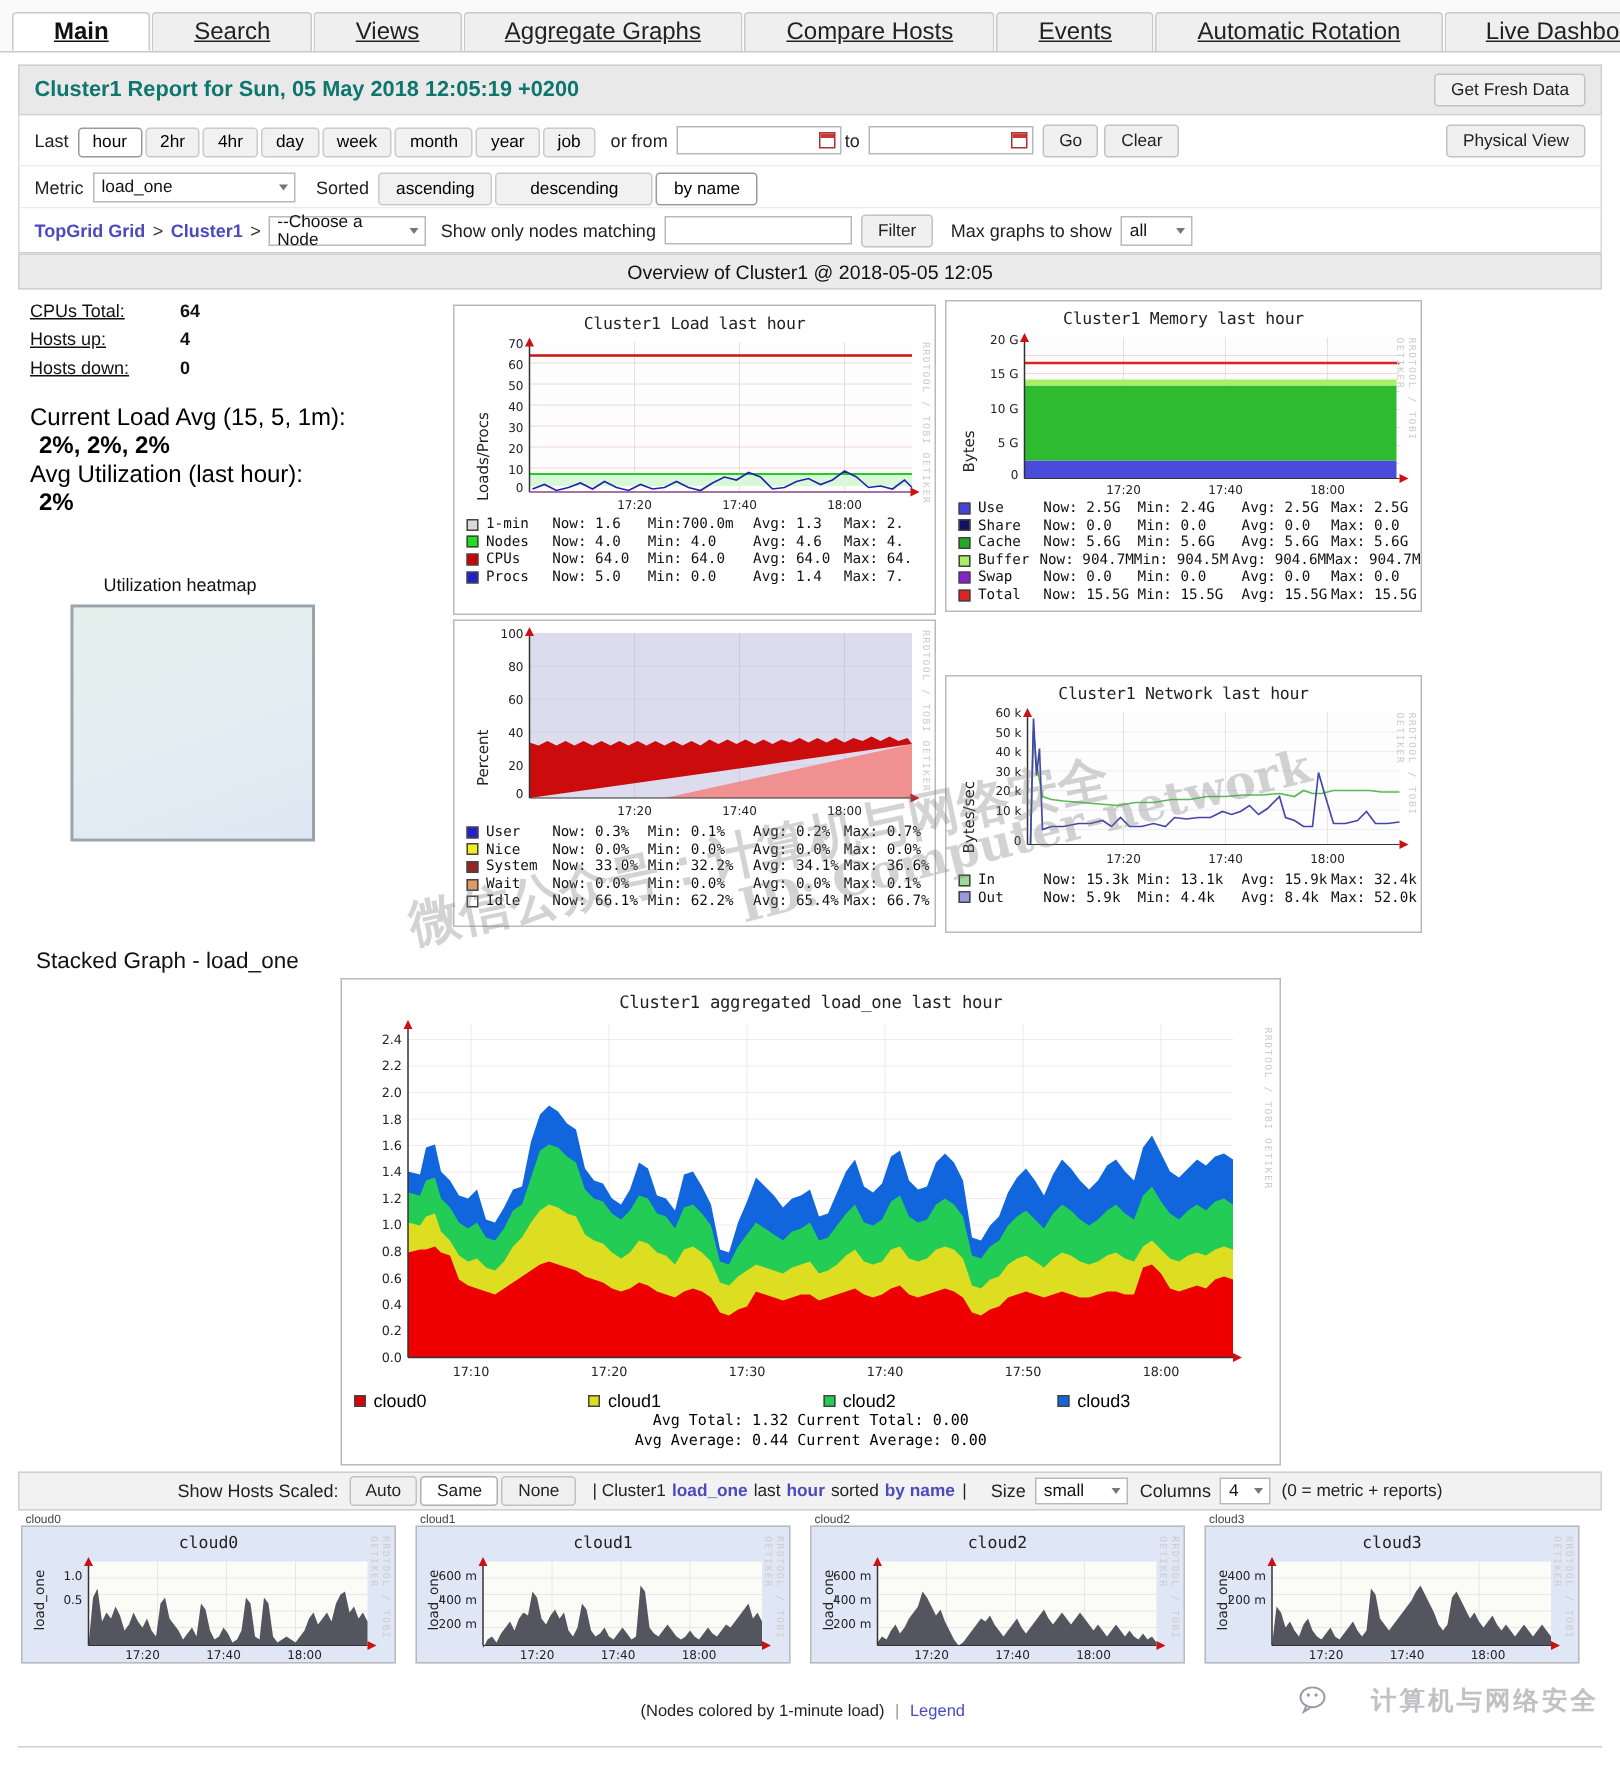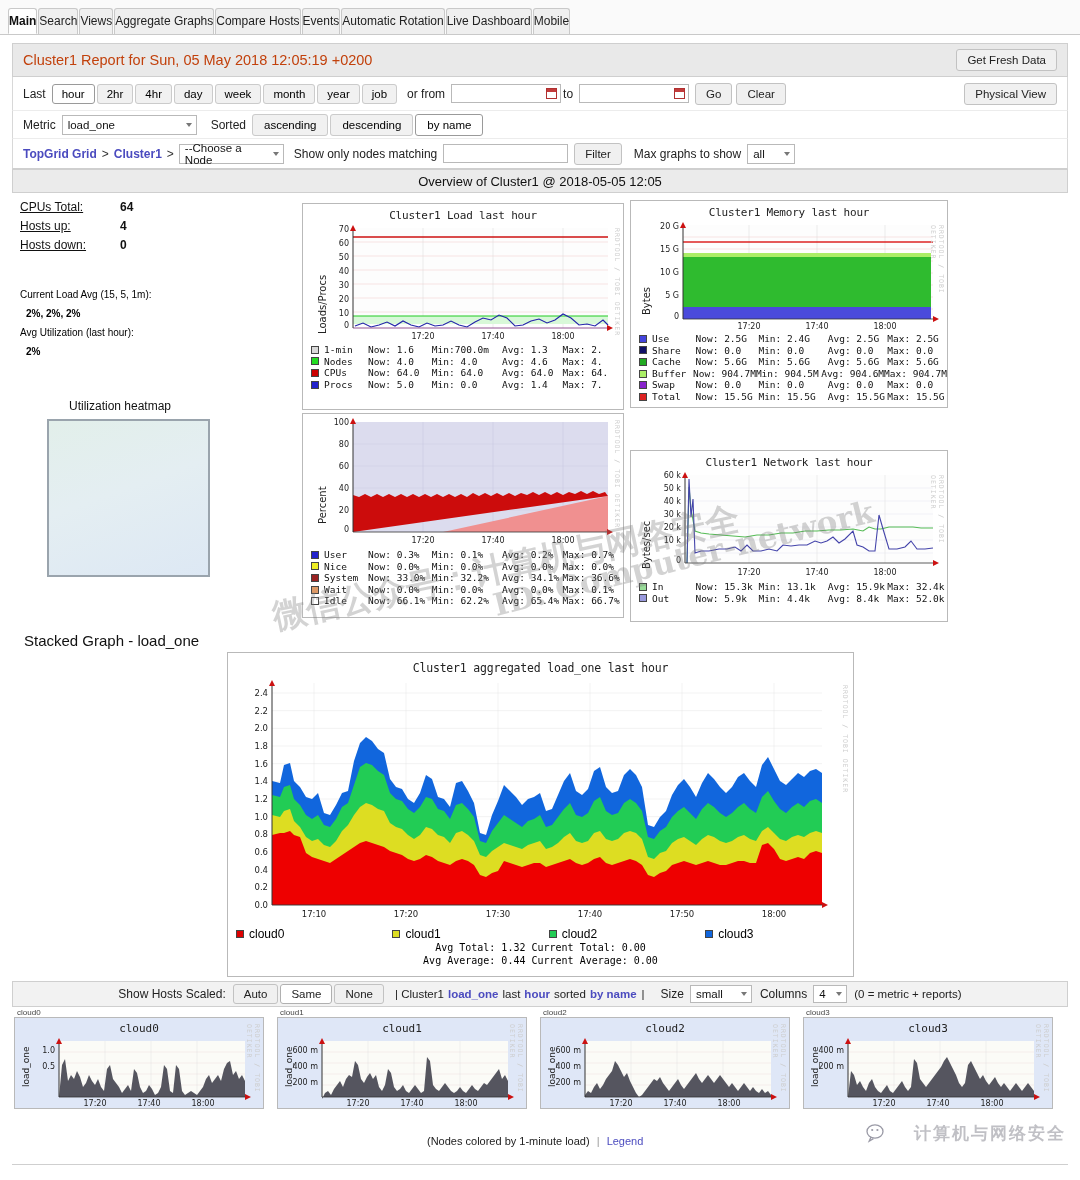--- a/index.html
+++ b/index.html
@@ -17,40 +17,41 @@
   
   .tabbar {
     position: absolute; left: 0; top: 0; width: 1080px; height: 35px;
     background: #fafafa;
     border-bottom: 1px solid #c9c9c9;
     display: flex; align-items: flex-end;
     padding-left: 8px;
   }
   .tab {
     height: 26px; line-height: 25px;
-    padding: 0 0;
-    font-size: 12px; color: #222;
+    padding: 0 27px;
+    font-size: 16px; color: #222;
     background: #efefef;
     border: 1px solid #c9c9c9;
     border-bottom: none;
     margin-right: 1px;
     border-radius: 3px 3px 0 0;
     white-space: nowrap;
     cursor: default;
+    text-decoration: underline;
   }
   .tab.active { background: #ffffff; color: #111; font-weight: bold; border-bottom: 1px solid #fff; }
 
   
   .report-bar {
     position: absolute; left: 12px; top: 43px; width: 1056px; height: 34px;
     background: #e9e9e9; border: 1px solid #cfcfcf;
     display: flex; align-items: center; justify-content: space-between;
     padding: 0 10px;
   }
-  .report-title { font-size: 14.5px; font-weight: normal; color: #c2410c; }
+  .report-title { font-size: 14.5px; font-weight: bold; color: #0f766e; }
   .btn {
     background: #f0f0f0; border: 1px solid #c2c2c2;
     border-radius: 3px; padding: 4px 10px; font-size: 11.5px; color: #222;
     cursor: default; white-space: nowrap;
   }
   .btn.sel { background: #ffffff; border-color: #b0b0b0; font-weight: normal; }
 
   
   .ctl-row {
     position: absolute; left: 12px; width: 1056px;
@@ -98,21 +99,21 @@
     background: #ebebeb; border: 1px solid #cfcfcf;
     display: flex; align-items: center; justify-content: center;
     font-size: 13px; color: #111;
   }
 
   
   .summary { position: absolute; left: 20px; top: 198px; width: 265px; }
   .sum-row { display: flex; font-size: 12px; line-height: 19px; color: #111; }
   .sum-k { width: 100px; text-decoration: underline; }
   .sum-v { font-weight: bold; }
-  .sum-block { margin-top: 30px; font-size: 10px; line-height: 19px; }
+  .sum-block { margin-top: 14px; font-size: 16px; line-height: 19px; }
   .heat-title { text-align: center; font-size: 12px; margin-top: 38px; color: #111; width: 190px; margin-left: 5px;}
   .heatmap {
     margin: 6px 0 0 27px; width: 163px; height: 158px;
     border: 2px solid #9aa4ad;
     background: linear-gradient(160deg,#e2efea 0%, #e4eef2 45%, #dde8f4 100%);
   }
 
   
   .gpanel {
     position: absolute; background: #ffffff;
@@ -236,21 +237,21 @@
     <span class="btn" style="margin-left:auto">Physical View</span>
   </div>
 
   <div class="ctl-row" id="row-metric">
     <span class="lbl">Metric</span>
     <span class="selwrap">
       <span class="selbox" style="width:135px">load_one</span>
       <span class="caret"></span>
     </span>
     <span class="lbl" style="margin-left:14px">Sorted</span>
-    <span id="sort-buttons"><span class="rngbtn" style="padding: 4px 11px;">ascending</span><span class="rngbtn" style="padding: 4px 11px;">descending</span><span class="rngbtn sel" style="padding: 4px 11px;">by name</span></span>
+    <span id="sort-buttons"><span class="rngbtn" style="padding: 4px 11px;">ascending</span><span class="rngbtn" style="padding: 4px 22px;">descending</span><span class="rngbtn sel" style="padding: 4px 11px;">by name</span></span>
   </div>
 
   <div class="ctl-row" id="row-nav">
     <a class="link" href="#">TopGrid Grid</a>
     <span class="sep">&gt;</span>
     <a class="link" href="#">Cluster1</a>
     <span class="sep">&gt;</span>
     <span class="selwrap">
       <span class="selbox" style="width:105px">--Choose a Node</span>
       <span class="caret"></span>

